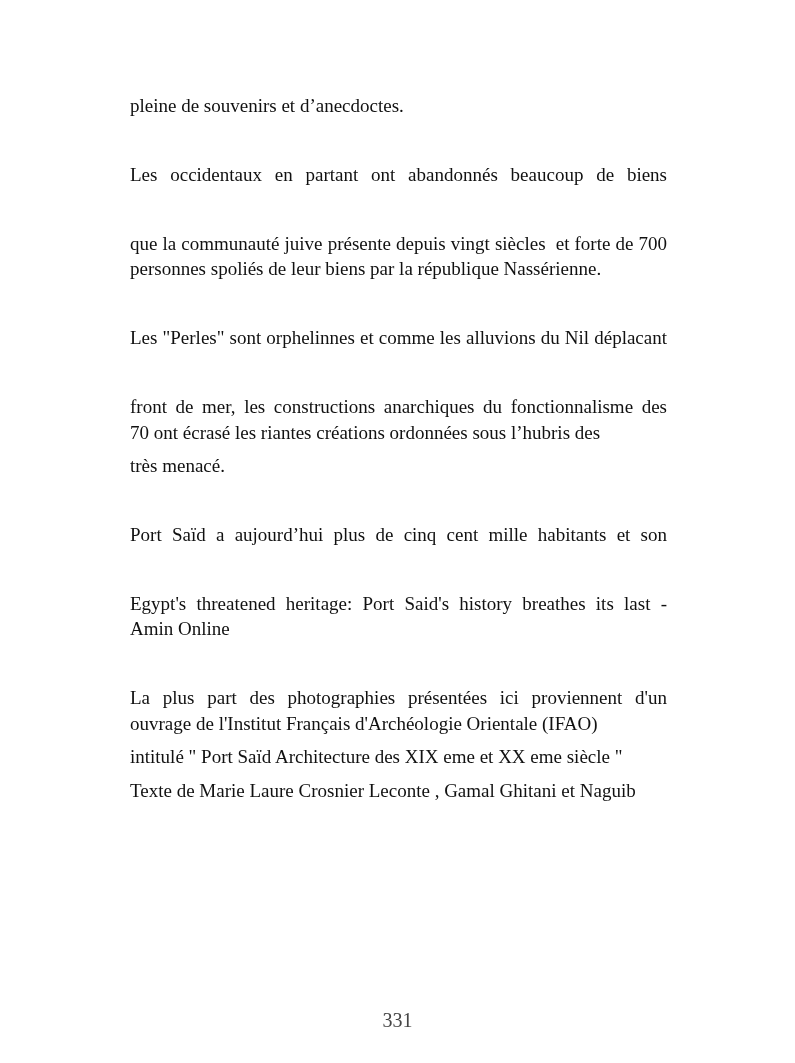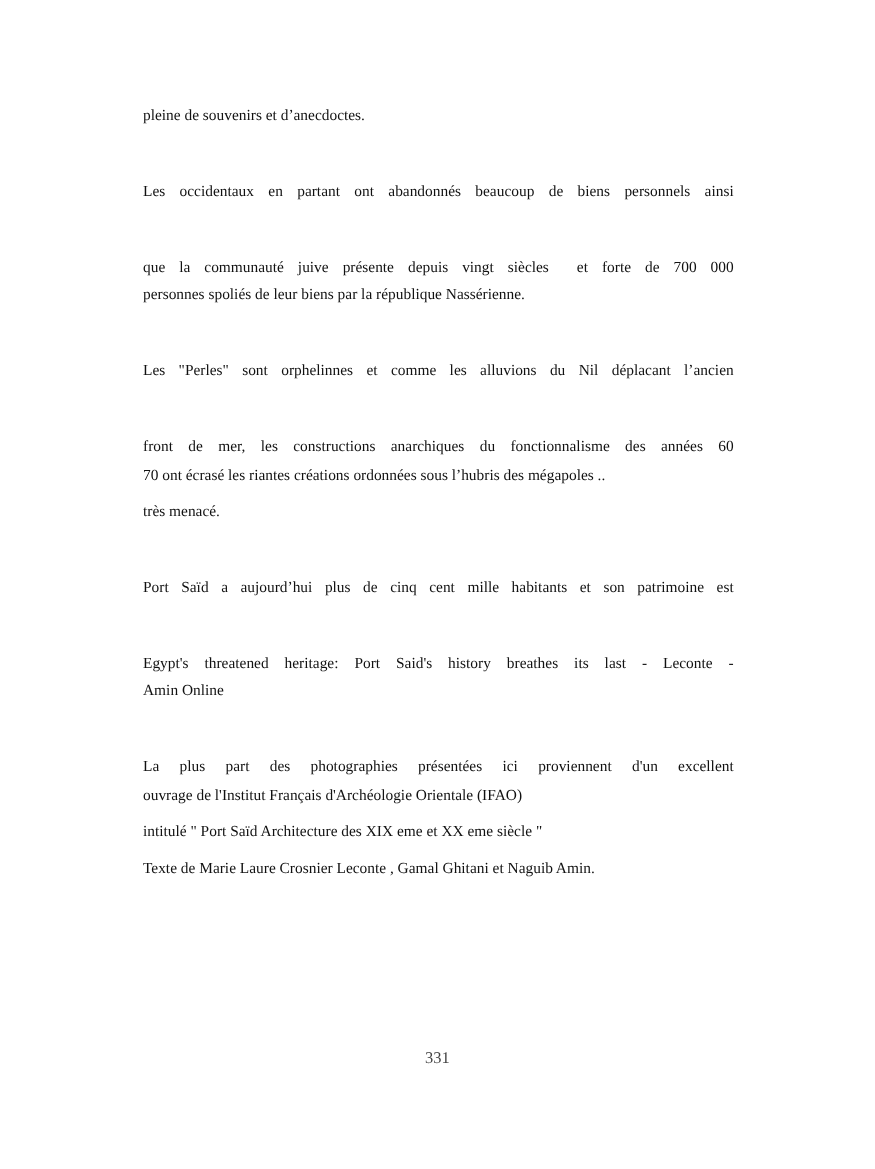--- a/index.html
+++ b/index.html
@@ -14,43 +14,43 @@
     background: #ffffff;
     font-family: "Liberation Serif", "DejaVu Serif", serif;
     color: #111111;
     overflow: hidden;
   }
   .text-content {
     position: absolute;
     left: 130px;
     top: 93px;
     width: 537px;
-    font-size: 14px;
+    font-size: 19px;
     line-height: 25.8px;
   }
   .block {
     margin: 0 0 7.5px 0;
   }
   .line {
     height: 25.8px;
     overflow: hidden;
     text-align: left;
   }
   .line.justify {
     text-align: justify;
     text-align-last: justify;
     margin-top: 43px;
   }
   .page-number {
     position: absolute;
     left: 0;
     right: 0;
-    top: 954px;
+    top: 1009px;
     text-align: center;
-    font-size: 15px;
+    font-size: 20px;
     color: #454545;
   }
 </style>
 </head>
 <body>
 
 <div class="page">
   <div class="text-content">
       <div class="block">
         <div class="line">pleine de souvenirs et d’anecdoctes.</div>

